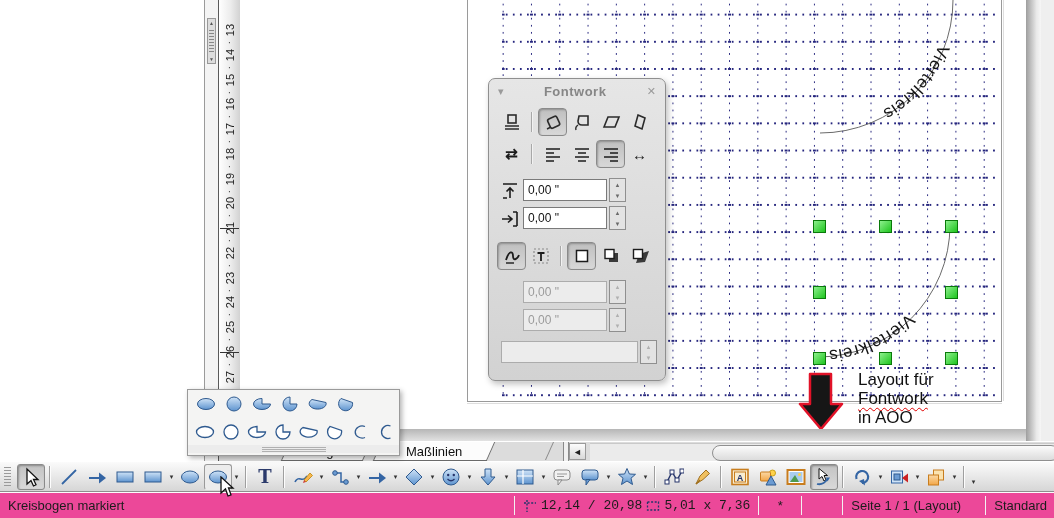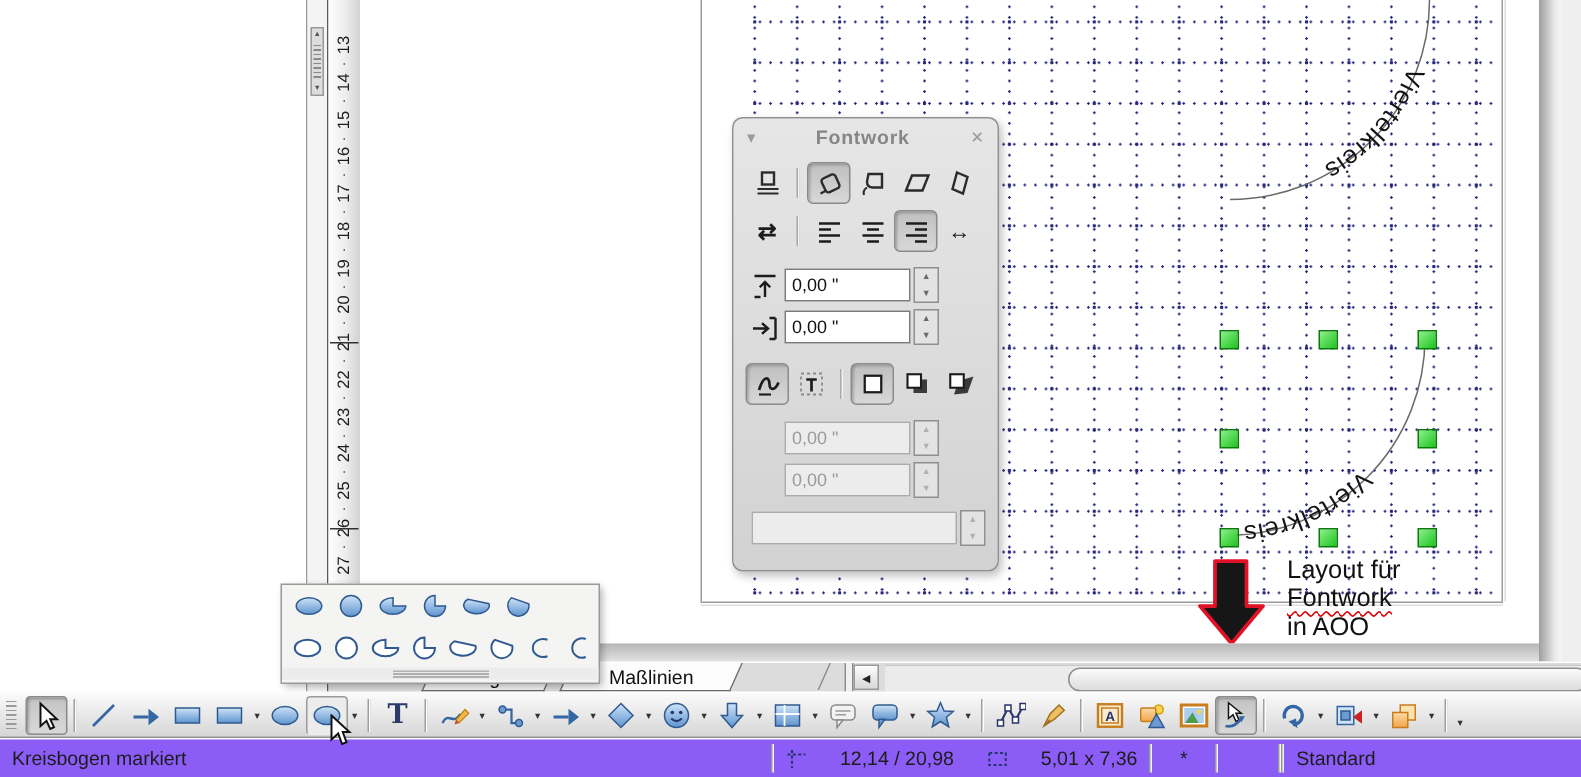--- a/index.html
+++ b/index.html
@@ -85,26 +85,26 @@
     border-left:2px solid transparent;border-right:2px solid transparent;background-clip:content-box;}
   .tb-btn{width:26px;height:24px;display:flex;align-items:center;justify-content:center;border:1px solid transparent;border-radius:3px;flex:none;}
   .tb-btn.pressed{background:linear-gradient(#c3c3c3,#d9d9d9);border:1px solid #8a8a8a;box-shadow:inset 1px 1px 2px rgba(0,0,0,.3);}
   .tb-btn.open{background:#ececec;border:1px solid #9a9a9a;border-bottom-color:#ececec;}
   .dd{width:9px;height:24px;display:flex;align-items:center;justify-content:center;font-size:7px;color:#333;flex:none;}
   .tb-sep{width:1px;height:22px;background:#9f9f9f;border-right:1px solid #fdfdfd;margin:0 4px;flex:none;}
   .tglyph{font-family:"DejaVu Serif","Liberation Serif",serif;font-weight:bold;font-size:18px;color:#2b3a6b;line-height:18px;}
   #tb-overflow{margin-top:10px;}
 
   
-  #statusbar{position:absolute;left:0;top:492px;width:1054px;height:26px;background:#8b5cf6;border-top:1px solid #fdfdfd;
+  #statusbar{position:absolute;left:0;top:492px;width:1054px;height:26px;background:#ec4899;border-top:1px solid #fdfdfd;
     display:flex;align-items:stretch;font-size:13px;color:#1c1c1c;box-sizing:border-box;}
   .sb-cell{display:flex;align-items:center;padding:0 8px;white-space:nowrap;}
   .sb-div{width:1px;background:#989898;border-right:1px solid #f2f2f2;margin:3px 0;}
   #sb-message{flex:0 0 498px;}
-  #sb-possize{flex:0 0 212px;gap:22px;}
+  #sb-possize{flex:0 0 212px;gap:4px;font-family:Liberation Mono, monospace;}
   #sb-star{flex:0 0 26px;justify-content:center;}
   #sb-empty{flex:0 0 24px;}
   #sb-page{flex:0 0 126px;}
   #sb-style{flex:1;}
 
   
   #cursor{position:absolute;left:219px;top:476px;z-index:99;}
 </style>
 </head>
 <body>
@@ -678,20 +678,21 @@
       <svg width="14" height="14">
         <rect x="1.5" y="3" width="11" height="8" fill="none" stroke="#26356b" stroke-width="1.3" stroke-dasharray="2,1.6"></rect>
       </svg>
       <span>5,01 x 7,36</span>
     </div>
     <div class="sb-div"></div>
     <div class="sb-cell" id="sb-star">*</div>
     <div class="sb-div"></div>
     <div class="sb-cell" id="sb-empty"></div>
     <div class="sb-div"></div>
+    <div class="sb-cell" id="sb-page">Seite 1 / 1 (Layout)</div>
     <div class="sb-div"></div>
     <div class="sb-cell" id="sb-style">Standard</div>
   </div>
 
   <svg id="cursor" width="16" height="22">
     <polygon points="2,1 2,17 6.5,13 9,20 12,18.8 9.5,12 14,12" fill="#fff" stroke="#111" stroke-width="1.3"></polygon>
   </svg>
 
 </div>
 

